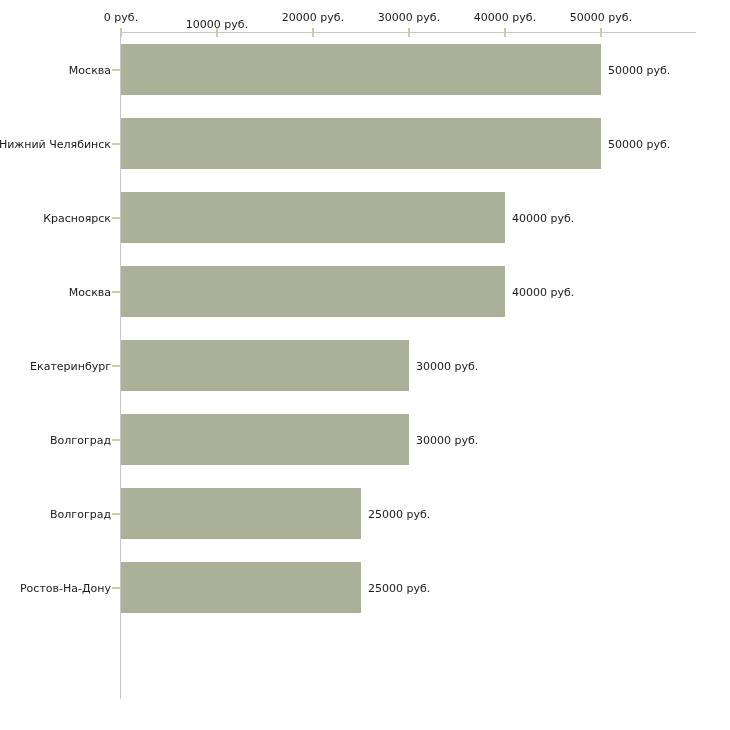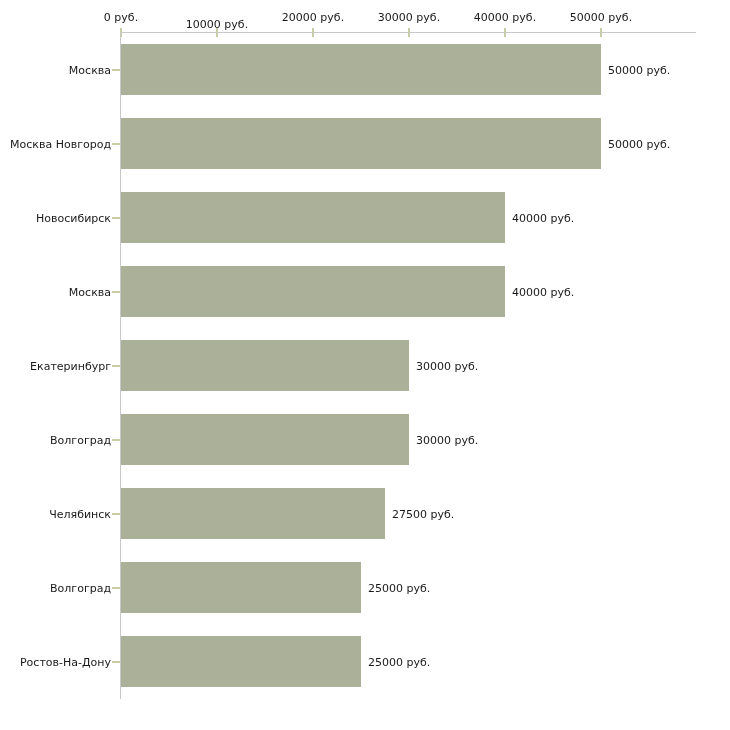--- a/index.html
+++ b/index.html
@@ -95,27 +95,27 @@
       <div class="xtick-mark" style="left: 696px;"></div>
     </div>
   <div class="plot" id="plot">
       <div class="row">
         <span class="cat-label">Москва</span>
         <div class="cat-tick"></div>
         <div class="bar" style="width: 480px;"></div>
         <span class="bar-value" style="left: 487px;">50000 руб.</span>
       </div>
       <div class="row">
-        <span class="cat-label">Москва Новгород</span>
+        <span class="cat-label">Нижний Челябинск</span>
         <div class="cat-tick"></div>
         <div class="bar" style="width: 480px;"></div>
         <span class="bar-value" style="left: 487px;">50000 руб.</span>
       </div>
       <div class="row">
-        <span class="cat-label">Новосибирск</span>
+        <span class="cat-label">Красноярск</span>
         <div class="cat-tick"></div>
         <div class="bar" style="width: 384px;"></div>
         <span class="bar-value" style="left: 391px;">40000 руб.</span>
       </div>
       <div class="row">
         <span class="cat-label">Москва</span>
         <div class="cat-tick"></div>
         <div class="bar" style="width: 384px;"></div>
         <span class="bar-value" style="left: 391px;">40000 руб.</span>
       </div>
@@ -125,26 +125,20 @@
         <div class="bar" style="width: 288px;"></div>
         <span class="bar-value" style="left: 295px;">30000 руб.</span>
       </div>
       <div class="row">
         <span class="cat-label">Волгоград</span>
         <div class="cat-tick"></div>
         <div class="bar" style="width: 288px;"></div>
         <span class="bar-value" style="left: 295px;">30000 руб.</span>
       </div>
       <div class="row">
-        <span class="cat-label">Челябинск</span>
-        <div class="cat-tick"></div>
-        <div class="bar" style="width: 264px;"></div>
-        <span class="bar-value" style="left: 271px;">27500 руб.</span>
-      </div>
-      <div class="row">
         <span class="cat-label">Волгоград</span>
         <div class="cat-tick"></div>
         <div class="bar" style="width: 240px;"></div>
         <span class="bar-value" style="left: 247px;">25000 руб.</span>
       </div>
       <div class="row">
         <span class="cat-label">Ростов-На-Дону</span>
         <div class="cat-tick"></div>
         <div class="bar" style="width: 240px;"></div>
         <span class="bar-value" style="left: 247px;">25000 руб.</span>

